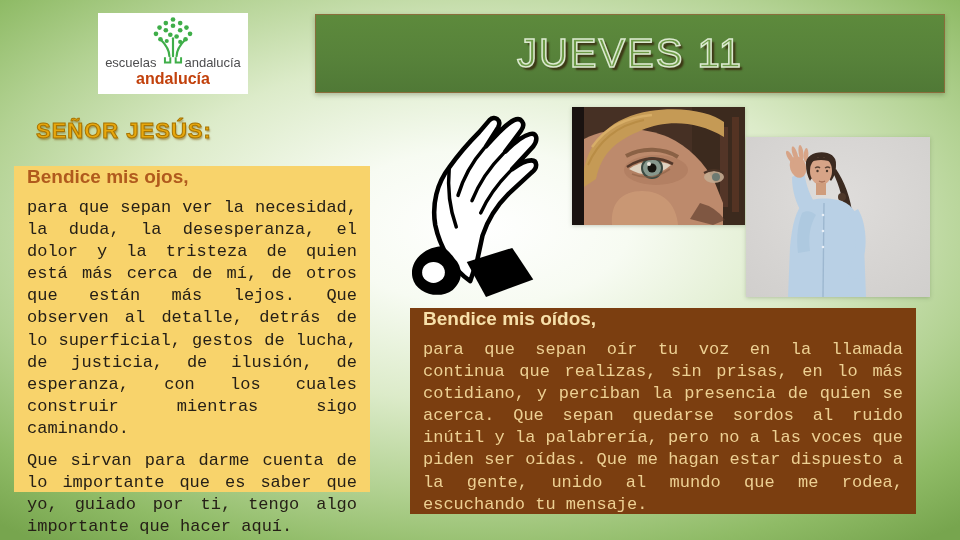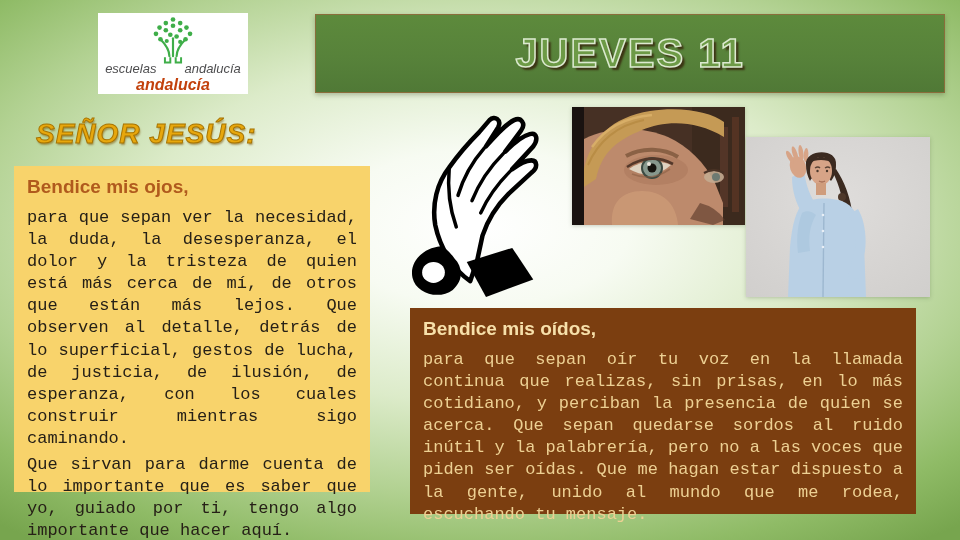--- a/index.html
+++ b/index.html
@@ -11,56 +11,55 @@
     background:
       radial-gradient(ellipse 78% 72% at 50% 42%,
         #ffffff 0%, #f7fbf2 20%, #dcebc9 45%, #b3d293 68%,
         #8fbb66 86%, #77a54e 100%);
   }
 
   
   .logo {
     position:absolute; left:98px; top:13px; width:150px; height:81px;
     background:#ffffff; display:flex; flex-direction:column;
-    align-items:center; justify-content:flex-end; padding-bottom:0;font-style:italic;
+    align-items:center; justify-content:flex-end; padding-bottom:6px;
   }
   .logo-tree { position:absolute; top:2px; left:50%; transform:translateX(-50%); }
   .logo-row { display:flex; align-items:flex-end; gap:28px; font-size:13px; color:#4d4d4f; line-height:1; }
   .logo-sub { font-size:16px; font-weight:bold; color:#c2410c; line-height:1.2; }
 
   
   .banner {
     position:absolute; left:315px; top:14px; width:630px; height:79px;
     background:linear-gradient(180deg,#5d8a3c 0%, #57823a 55%, #507936 100%);
     border:1px solid #8a6d3b;
     display:flex; align-items:center; justify-content:center;
     box-shadow:0 2px 5px rgba(60,80,40,.35);
   }
   .banner-title {
-    font-size:40px; font-weight:bold; letter-spacing:2px;
+    font-size:40px; font-weight:normal; letter-spacing:2px;
     color:#6d9a46;
     -webkit-text-stroke:1.5px #dcead0;
     text-shadow:3px 3px 2px rgba(52,33,10,.8);
   }
 
   
   .senor {
     position:absolute; left:36px; top:118px;
-    font-size:28px; font-weight:bold; letter-spacing:1px;
+    font-size:22px; font-weight:bold; letter-spacing:1px;
     color:#e7a70d;
     -webkit-text-stroke:1px #a87400;
     text-shadow:1px 2px 2px rgba(122,82,0,.55);
-    font-style:italic;
-  }
-
-  
-  .card { position:absolute; padding:10px 13px; }
+  }
+
+  
+  .card { position:absolute; padding:0 13px; }
   .card h2 { font-size:19px; font-weight:bold; margin-bottom:9px; }
   .card p { font-size:17px; line-height:1.3; text-align:justify;font-family:Liberation Mono, monospace; }
-  .card p + p { margin-top:4px; }
+  .card p + p { margin-top:10px; }
 
   .card-eyes {
     left:14px; top:166px; width:356px; height:326px;
     background:#f8d36b; color:#262017;
   }
   .card-eyes h2 { color:#b05a1d; }
 
   .card-ears {
     left:410px; top:308px; width:506px; height:206px;
     background:#7b3e10; color:#edd093;

